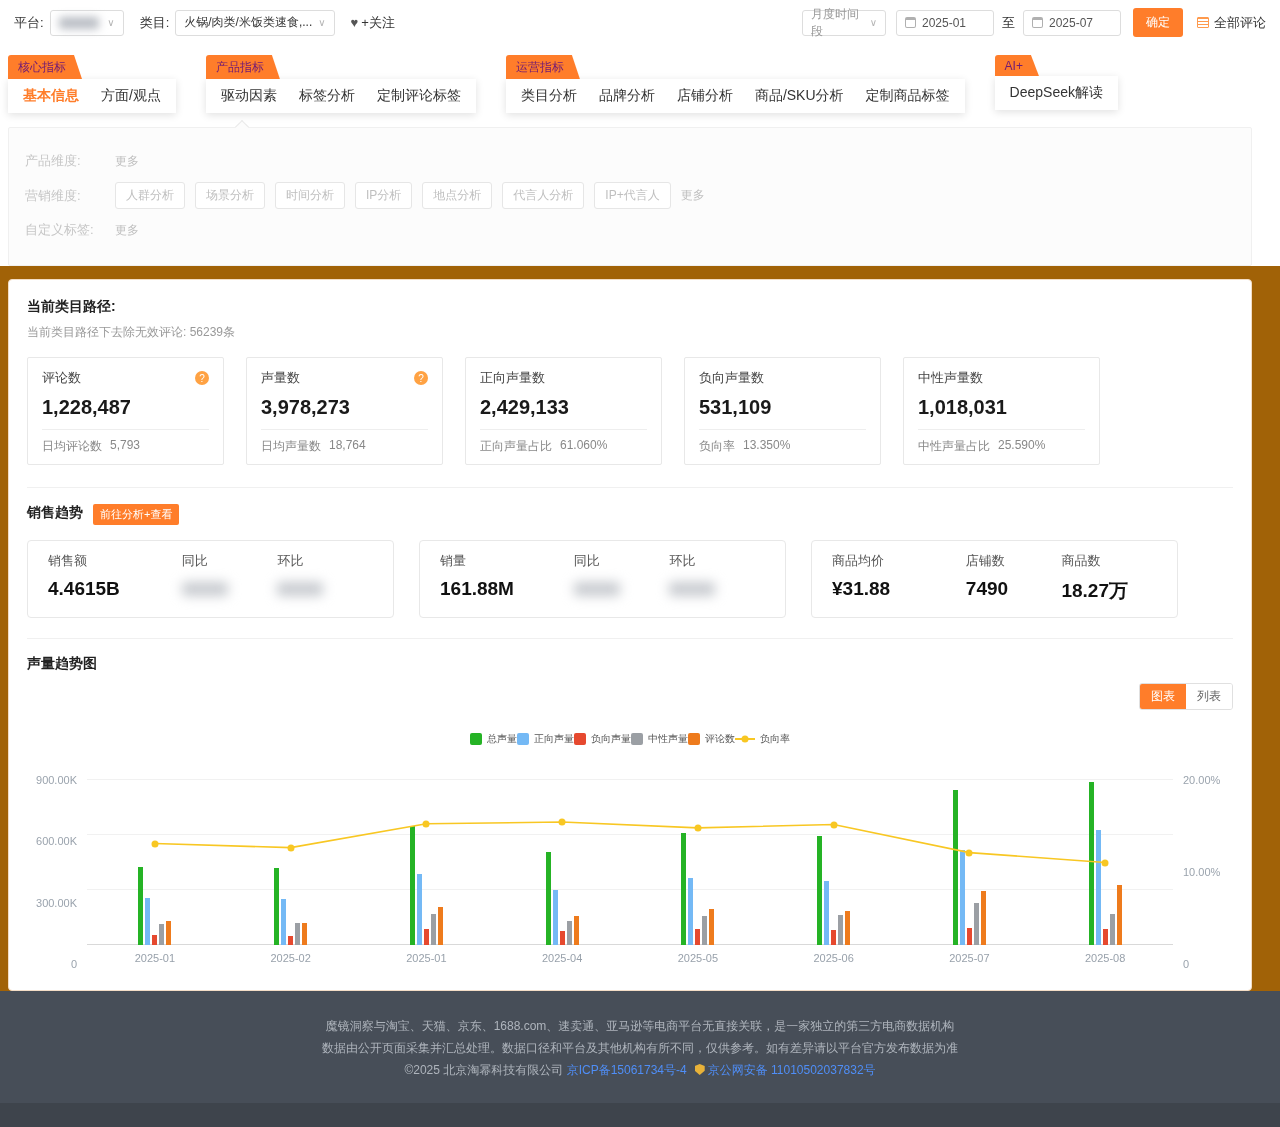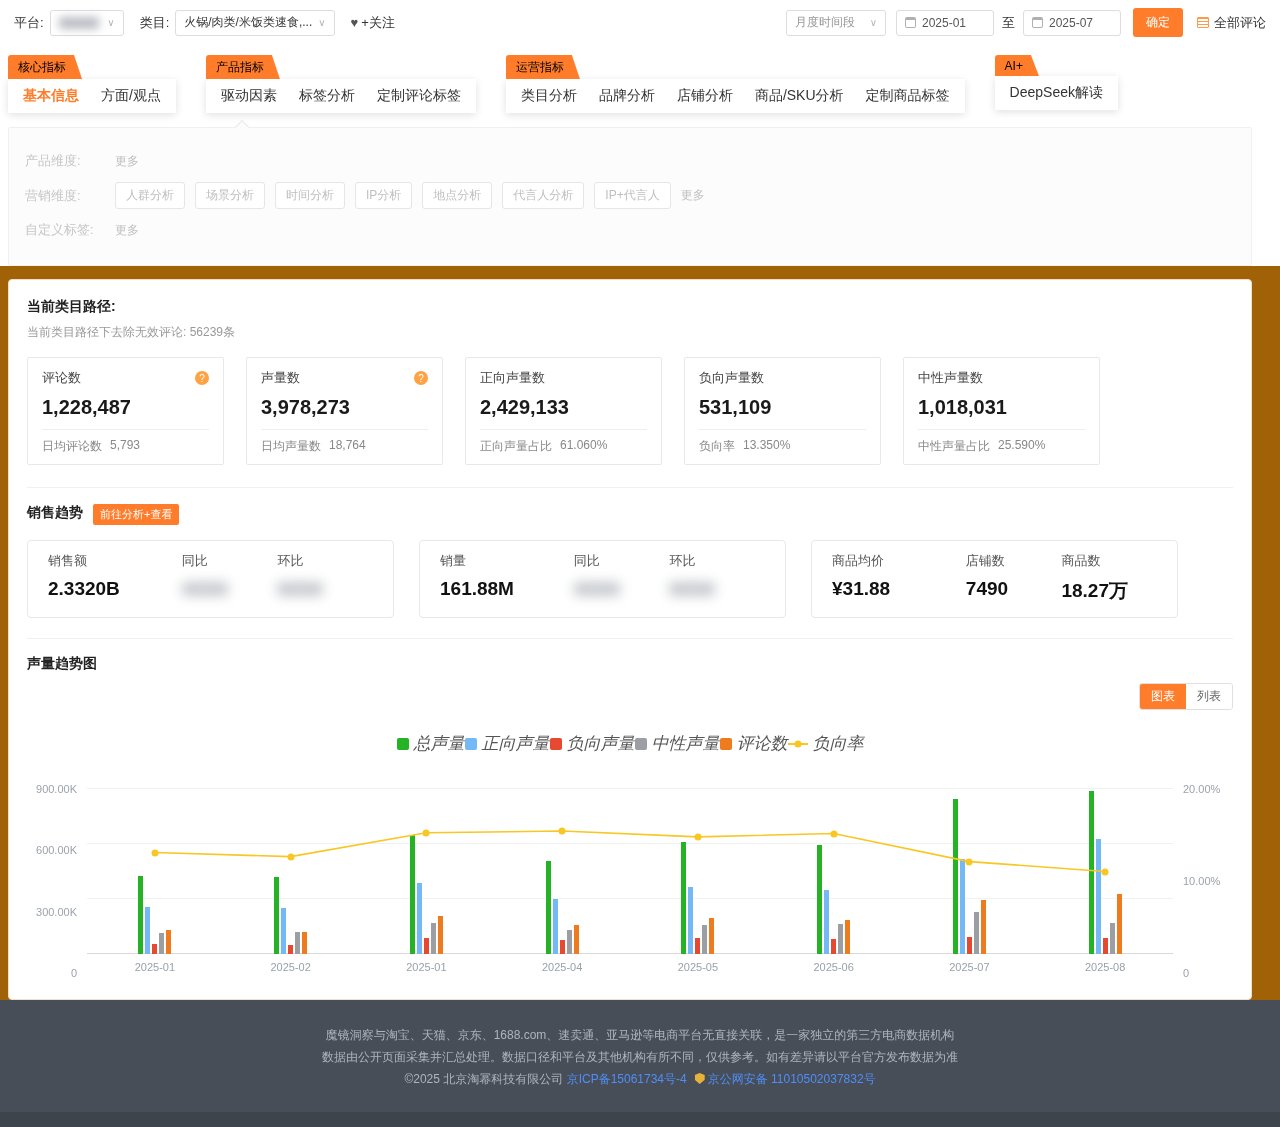--- a/index.html
+++ b/index.html
@@ -13,32 +13,32 @@
   .topbar { height:45px; background:#fff; display:flex; align-items:center; padding:0 14px; flex:0 0 auto; }
   .tb-label { font-size:13px; color:#333; margin-right:6px; }
   .select-box { height:26px; border:1px solid #ddd; border-radius:3px; background:#fff;
     display:inline-flex; align-items:center; padding:0 8px; font-size:12px; color:#333; gap:6px; cursor:pointer; }
   .select-box .chev { color:#b5b5b5; font-size:10px; }
   .platform-select { width:74px; justify-content:space-between; margin-right:16px; }
   .blur-blob { display:inline-block; width:40px; height:12px; background:#b9bdc4; border-radius:3px; filter:blur(4px); }
   .follow-btn { margin-left:16px; display:inline-flex; align-items:center; gap:3px; font-size:13px; color:#333; cursor:pointer; background:none; border:none; }
   .heart { color:#555; font-size:13px; }
   .tb-spacer { flex:1; }
-  .period-select { width:100px; justify-content:space-between; color:#999; margin-right:10px; }
+  .period-select { width:84px; justify-content:space-between; color:#999; margin-right:10px; }
   .date-box { width:98px; height:26px; border:1px solid #ddd; border-radius:3px; display:inline-flex; align-items:center; gap:6px; padding:0 8px; font-size:12px; color:#555; cursor:pointer; }
   .cal-icon { width:11px; height:11px; border:1px solid #b0b0b0; border-top:3px solid #b0b0b0; border-radius:2px; flex:0 0 auto; }
   .to-label { margin:0 8px; font-size:13px; }
   .confirm-btn { margin-left:12px; background:#ff7d2a; color:#fff; border:none; border-radius:3px; font-size:12px; padding:6px 13px; cursor:pointer; }
   .comments-link { margin-left:14px; display:inline-flex; align-items:center; gap:5px; font-size:13px; color:#333; cursor:pointer; background:none; border:none; }
   .list-icon { display:inline-block; width:12px; height:11px; border:1px solid #ff9a4d;
     background:repeating-linear-gradient(180deg,#ff9a4d 0 1px,transparent 1px 3px); border-radius:1px; }
   
   .navzone { display:flex; gap:30px; padding:10px 0 0 8px; background:#fff; flex:0 0 auto; }
   .navgroup { display:flex; flex-direction:column; align-items:flex-start; }
-  .navtag { background:#ff7d2a; color:#000000; font-size:12px; padding:4px 16px 3px 10px;
+  .navtag { background:#ff7d2a; color:#701a75; font-size:12px; padding:4px 16px 3px 10px;
     clip-path:polygon(0 0, calc(100% - 8px) 0, 100% 100%, 0 100%); border-top-left-radius:3px; }
   .navtabs { background:#fff; box-shadow:0 2px 8px rgba(0,0,0,0.12); display:flex; gap:22px; align-items:center; height:34px; padding:0 15px; }
   .navtab { font-size:14px; color:#333; cursor:pointer; white-space:nowrap; }
   .navtab.active { color:#ff7d2a; font-weight:bold; }
   
   .filterpanel { margin:14px 28px 0 8px; background:#fcfcfc; border:1px solid #f0f0f0; border-radius:2px;
     padding:12px 16px 14px; position:relative; flex:0 0 auto; }
   .panel-caret { position:absolute; top:-6px; left:228px; width:10px; height:10px; background:#fcfcfc;
     border-left:1px solid #e9e9e9; border-top:1px solid #e9e9e9; transform:rotate(45deg); }
   .filter-row { display:flex; align-items:center; gap:10px; margin:9px 0; min-height:24px; }
@@ -71,21 +71,21 @@
   .stat-value { font-size:19px; font-weight:bold; color:#111; margin-top:8px; }
   .stat-blur { margin-top:12px; }
   .stat-blur .blur-blob { width:46px; height:14px; background:#c7cacf; filter:blur(6px); }
   
   .chartsec { padding-top:16px; }
   .chart-title { font-size:14px; font-weight:bold; color:#222; }
   .chart-toggle-row { display:flex; justify-content:flex-end; margin-top:10px; }
   .toggle { display:inline-flex; border:1px solid #e0e0e0; border-radius:3px; overflow:hidden; }
   .toggle-btn { font-size:12px; padding:4px 11px; background:#fff; color:#666; border:none; cursor:pointer; }
   .toggle-btn.active { background:#ff7d2a; color:#fff; }
-  .legend { display:flex; justify-content:center; align-items:center; margin-top:22px; font-size:17px; color:#555;font-style:italic; }
+  .legend { display:flex; justify-content:center; align-items:center; margin-top:22px; font-size:10px; color:#555; }
   .legend-item { display:inline-flex; align-items:center; gap:5px; cursor:pointer; }
   .legend-swatch { width:12px; height:12px; border-radius:2px; display:inline-block; }
   .legend-line { width:20px; height:2px; position:relative; display:inline-block; }
   .legend-line-dot { position:absolute; width:7px; height:7px; border-radius:50%; left:50%; top:50%; transform:translate(-50%,-50%); }
   .chart-area { display:flex; margin-top:34px; }
   .y-axis { position:relative; width:60px; flex:0 0 auto; }
   .ytick { position:absolute; font-size:11px; color:#9aa3ad; transform:translateY(50%); white-space:nowrap; }
   .y-axis.left .ytick { right:10px; }
   .y-axis.right .ytick { left:10px; }
   .p0{bottom:0} .p33{bottom:33.33%} .p50{bottom:50%} .p67{bottom:66.67%} .p100{bottom:100%}
@@ -271,21 +271,21 @@
 
     <section class="sales">
       <div class="sales-header">
         <span class="sales-title">销售趋势</span>
         <button class="sales-action">前往分析+查看</button>
       </div>
       <div class="sales-boxes">
         <div class="sales-box">
           <div class="stat">
             <div class="stat-label">销售额</div>
-            <div class="stat-value">2.3320B</div>
+            <div class="stat-value">4.4615B</div>
           </div>
           <div class="stat">
             <div class="stat-label">同比</div>
             <div class="stat-blur"><span class="blur-blob"></span></div>
           </div>
           <div class="stat">
             <div class="stat-label">环比</div>
             <div class="stat-blur"><span class="blur-blob"></span></div>
           </div>
         </div>

